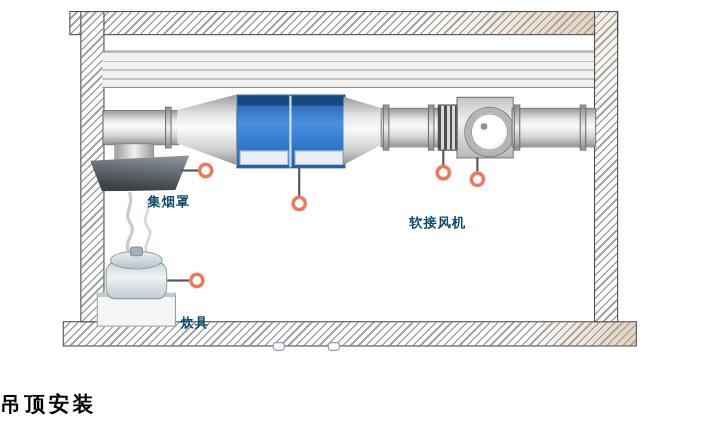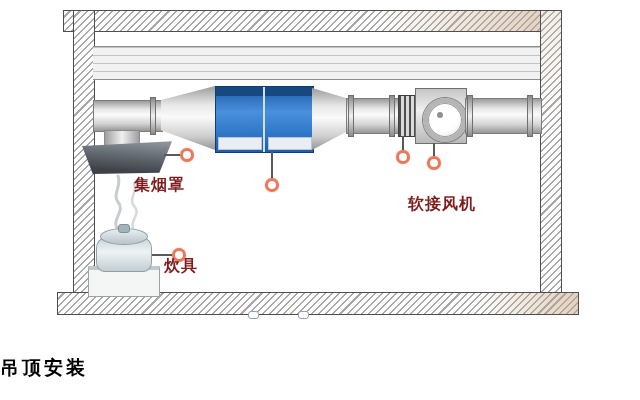--- a/index.html
+++ b/index.html
@@ -72,21 +72,21 @@
         border-radius:50%;background:linear-gradient(180deg,#e9eff2,#b7c4ca);}
   .knob{position:absolute;left:118px;top:224px;width:10px;height:7px;border:1px solid #80909a;
         border-radius:3px;background:#a3b3bb;}
   .steam{position:absolute;left:96px;top:168px;}
 
   
   .marker{position:absolute;width:8px;height:8px;border-radius:50%;background:#ffffff;
         border:3px solid #ee7757;box-shadow:0 0 2px rgba(0,0,0,.25);}
   .cline{position:absolute;background:#5a5a5a;}
 
-  .lbl{position:absolute;color:#7f1d1d;font-size:16px;font-weight:600;letter-spacing:1px;white-space:nowrap;}
+  .lbl{position:absolute;color:#0c4a6e;font-size:12px;font-weight:600;letter-spacing:1px;white-space:nowrap;}
   .title{position:absolute;left:0;top:355px;width:100%;text-align:left;color:#000000;
         font-size:19px;font-weight:600;letter-spacing:3px;}
 </style>
 </head>
 <body>
 
 <div class="stage">
 
   <div class="wall wall-top"></div>
   <div class="wall wall-left"></div>
@@ -141,18 +141,18 @@
   <div class="cline" style="left:433px;top:143px;width:2px;height:13px;"></div>
   <div class="cline" style="left:152px;top:254px;width:20px;height:2px;"></div>
 
   <div class="marker" style="left:180px;top:148px;"></div>
   <div class="marker" style="left:265px;top:178px;"></div>
   <div class="marker" style="left:396px;top:150px;"></div>
   <div class="marker" style="left:427px;top:156px;"></div>
   <div class="marker" style="left:172px;top:248px;"></div>
 
   <div class="lbl" style="left:134px;top:175px;">集烟罩</div>
-  <div class="lbl" style="left:372px;top:194px;margin-left:36px;">软接风机</div>
-  <div class="lbl" style="left:164px;top:256px;">炊具</div>
+  <div class="lbl" style="left:372px;top:194px;">软接风机</div>
+  <div class="lbl" style="left:164px;top:285px;">炊具</div>
 
   <div class="title">吊顶安装</div>
 
 </div>
 
 </body></html>

